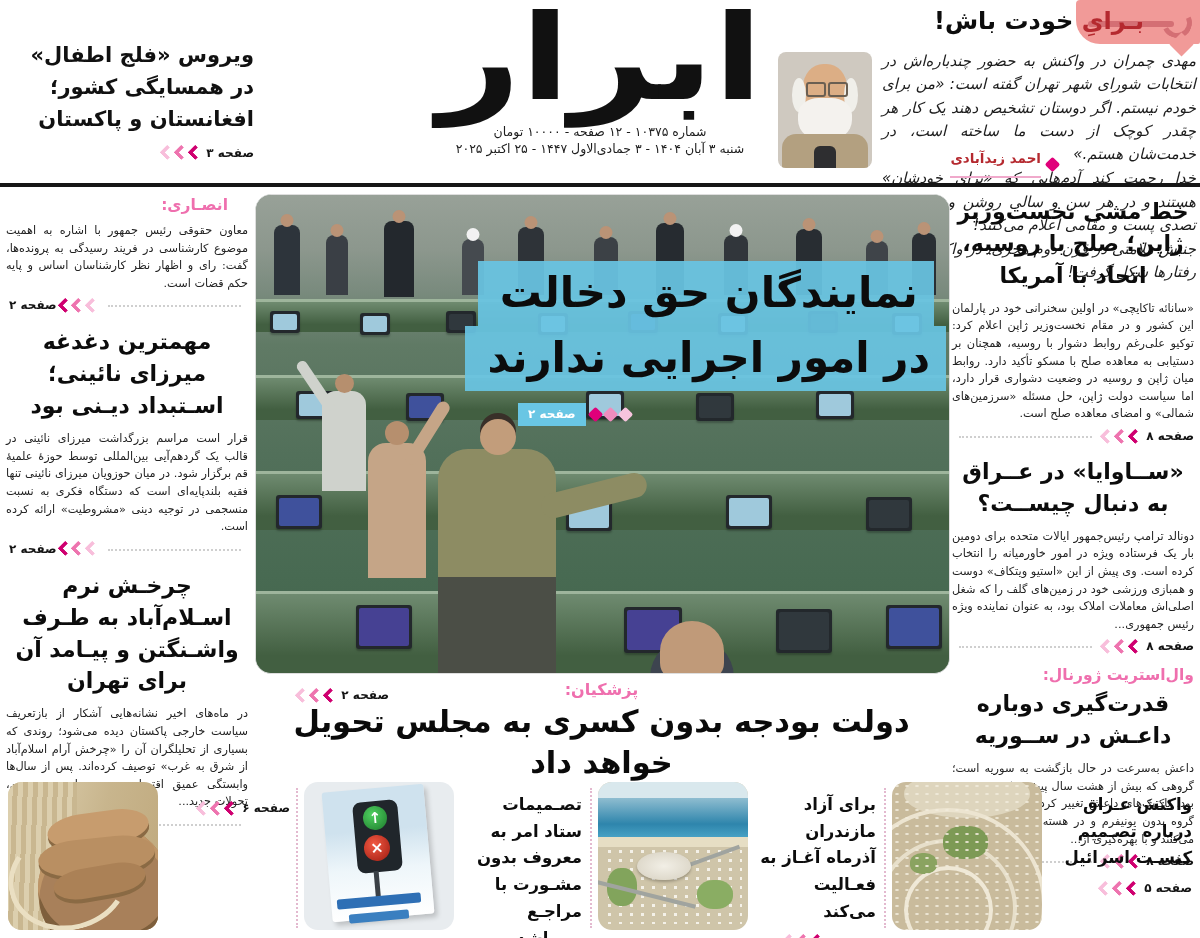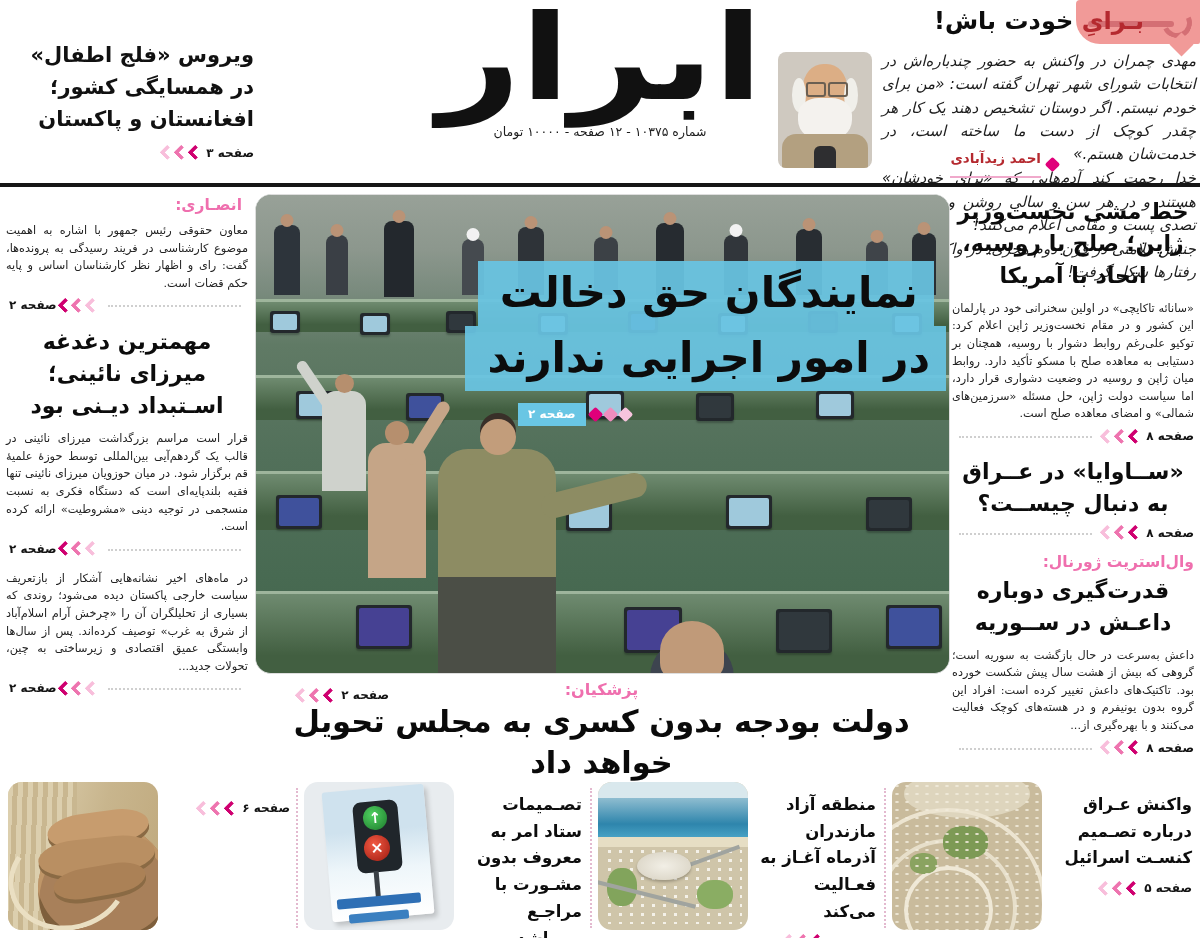--- a/index.html
+++ b/index.html
@@ -139,20 +139,21 @@
     <span class="chev c3"></span>
       <span class="chev c2"></span>
       <span class="chev c1"></span>
     <span class="pm-text">صفحه ۳</span>
   </div>
 </div>
 
 <div class="abs" id="masthead">
   <div id="logo">ابرار</div>
   <div class="mast-line">شماره ۱۰۳۷۵ - ۱۲ صفحه - ۱۰۰۰۰ تومان</div>
+  <div class="mast-line">شنبه ۳ آبان ۱۴۰۴ - ۳ جمادی‌الاول ۱۴۴۷ - ۲۵ اکتبر ۲۰۲۵</div>
 </div>
 
 <div class="abs" id="opinion">
   <div id="banner">
     <span class="flourish-bar"></span>
     <span class="flourish-hook"></span>
   </div>
   <div id="op-title">
     <span class="lead">بـرایِ</span>
     <span class="rest">خودت باش!</span>
@@ -175,21 +176,21 @@
   <div id="byline">
     <span class="name">احمد زیدآبادی</span>
     <span class="dia"></span>
   </div>
 </div>
 
 <div class="abs" id="top-rule"></div>
 
 <div class="abs col" id="leftcol">
   <div class="art" style="margin-bottom:14px;">
-    <div class="kick" style="width:fit-content;margin-left:auto;margin-right:6px;direction:rtl;text-align:center;">انصـاری:</div>
+    <div class="kick" style="width:fit-content;margin-left:auto;margin-right:20px;direction:rtl;text-align:center;">انصـاری:</div>
     <div class="bd">معاون حقوقی رئیس جمهور با اشاره به اهمیت موضوع کارشناسی در فریند رسیدگی به پرونده‌ها، گفت: رای و اظهار نظر کارشناسان اساس و پایه حکم قضات است.</div>
     <div class="pm">
       <span class="pm-text">صفحه ۲</span>
       <span class="chev c1"></span>
         <span class="chev c2"></span>
         <span class="chev c3"></span>
       <span class="pm-dots"></span>
     </div>
   </div>
   <div class="art" style="margin-bottom:14px;">
@@ -197,20 +198,21 @@
     <div class="bd">قرار است مراسم بزرگداشت میرزای نائینی در قالب یک گردهم‌آیی بین‌المللی توسط حوزهٔ علمیهٔ قم برگزار شود. در میان حوزویان میرزای نائینی تنها فقیه بلندپایه‌ای است که دستگاه فکری به نسبت منسجمی در توجیه دینی «مشروطیت» ارائه کرده است.</div>
     <div class="pm">
       <span class="pm-text">صفحه ۲</span>
       <span class="chev c1"></span>
         <span class="chev c2"></span>
         <span class="chev c3"></span>
       <span class="pm-dots"></span>
     </div>
   </div>
   <div class="art">
+    <div class="hl">چرخـش نرم اسـلام‌آباد به طـرف واشـنگتن و پیـامد آن برای تهران</div>
     <div class="bd">در ماه‌های اخیر نشانه‌هایی آشکار از بازتعریف سیاست خارجی پاکستان دیده می‌شود؛ روندی که بسیاری از تحلیلگران آن را «چرخش آرام اسلام‌آباد از شرق به غرب» توصیف کرده‌اند. پس از سال‌ها وابستگی عمیق اقتصادی و زیرساختی به چین، تحولات جدید...</div>
     <div class="pm">
       <span class="pm-text">صفحه ۲</span>
       <span class="chev c1"></span>
         <span class="chev c2"></span>
         <span class="chev c3"></span>
       <span class="pm-dots"></span>
     </div>
   </div>
 </div>
@@ -319,20 +321,21 @@
     <div class="pm">
       <span class="pm-dots"></span>
       <span class="chev c3"></span>
         <span class="chev c2"></span>
         <span class="chev c1"></span>
       <span class="pm-text">صفحه ۸</span>
     </div>
   </div>
   <div class="art" style="margin-bottom:13px;">
     <div class="hl">«ســاوایا» در عــراق به دنبال چیســت؟</div>
+    <div class="bd">دونالد ترامپ رئیس‌جمهور ایالات متحده برای دومین بار یک فرستاده ویژه در امور خاورمیانه را انتخاب کرده است. وی پیش از این «استیو ویتکاف» دوست و همبازی ورزشی خود در زمین‌های گلف را که شغل اصلی‌اش معاملات املاک بود، به عنوان نماینده ویژه رئیس جمهوری...</div>
     <div class="pm">
       <span class="pm-dots"></span>
       <span class="chev c3"></span>
         <span class="chev c2"></span>
         <span class="chev c1"></span>
       <span class="pm-text">صفحه ۸</span>
     </div>
   </div>
   <div class="art">
     <div class="kick" style="text-align:right;">وال‌استریت ژورنال:</div>
@@ -402,21 +405,21 @@
     <i class="sea"></i>
     <i class="shore"></i>
     <i class="dots"></i>
     <i class="g1"></i>
     <i class="g2"></i>
     <i class="rd1"></i>
     <i class="rd2"></i>
     <i class="dome"></i>
   </div>
   <div class="btxt">
-    <div class="hl">منطقه آزاد مازندران آذرماه آغـاز به فعـالیت می‌کند</div>
+    <div class="hl">برای آزاد مازندران آذرماه آغـاز به فعـالیت می‌کند</div>
     <div class="pm">
       <span class="chev c3"></span>
         <span class="chev c2"></span>
         <span class="chev c1"></span>
       <span class="pm-text">صفحه ۴</span>
     </div>
   </div>
 </div>
 <div class="abs vsep" style="left:884px;"></div>
 

